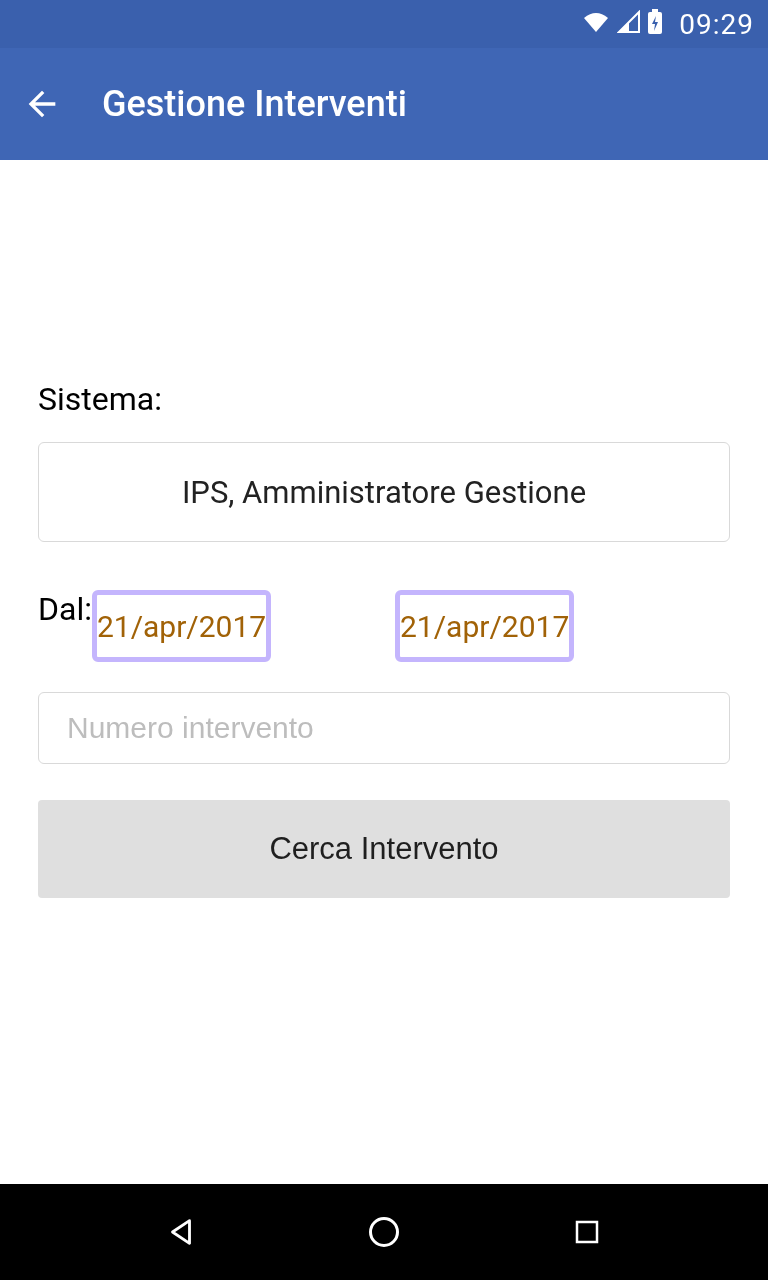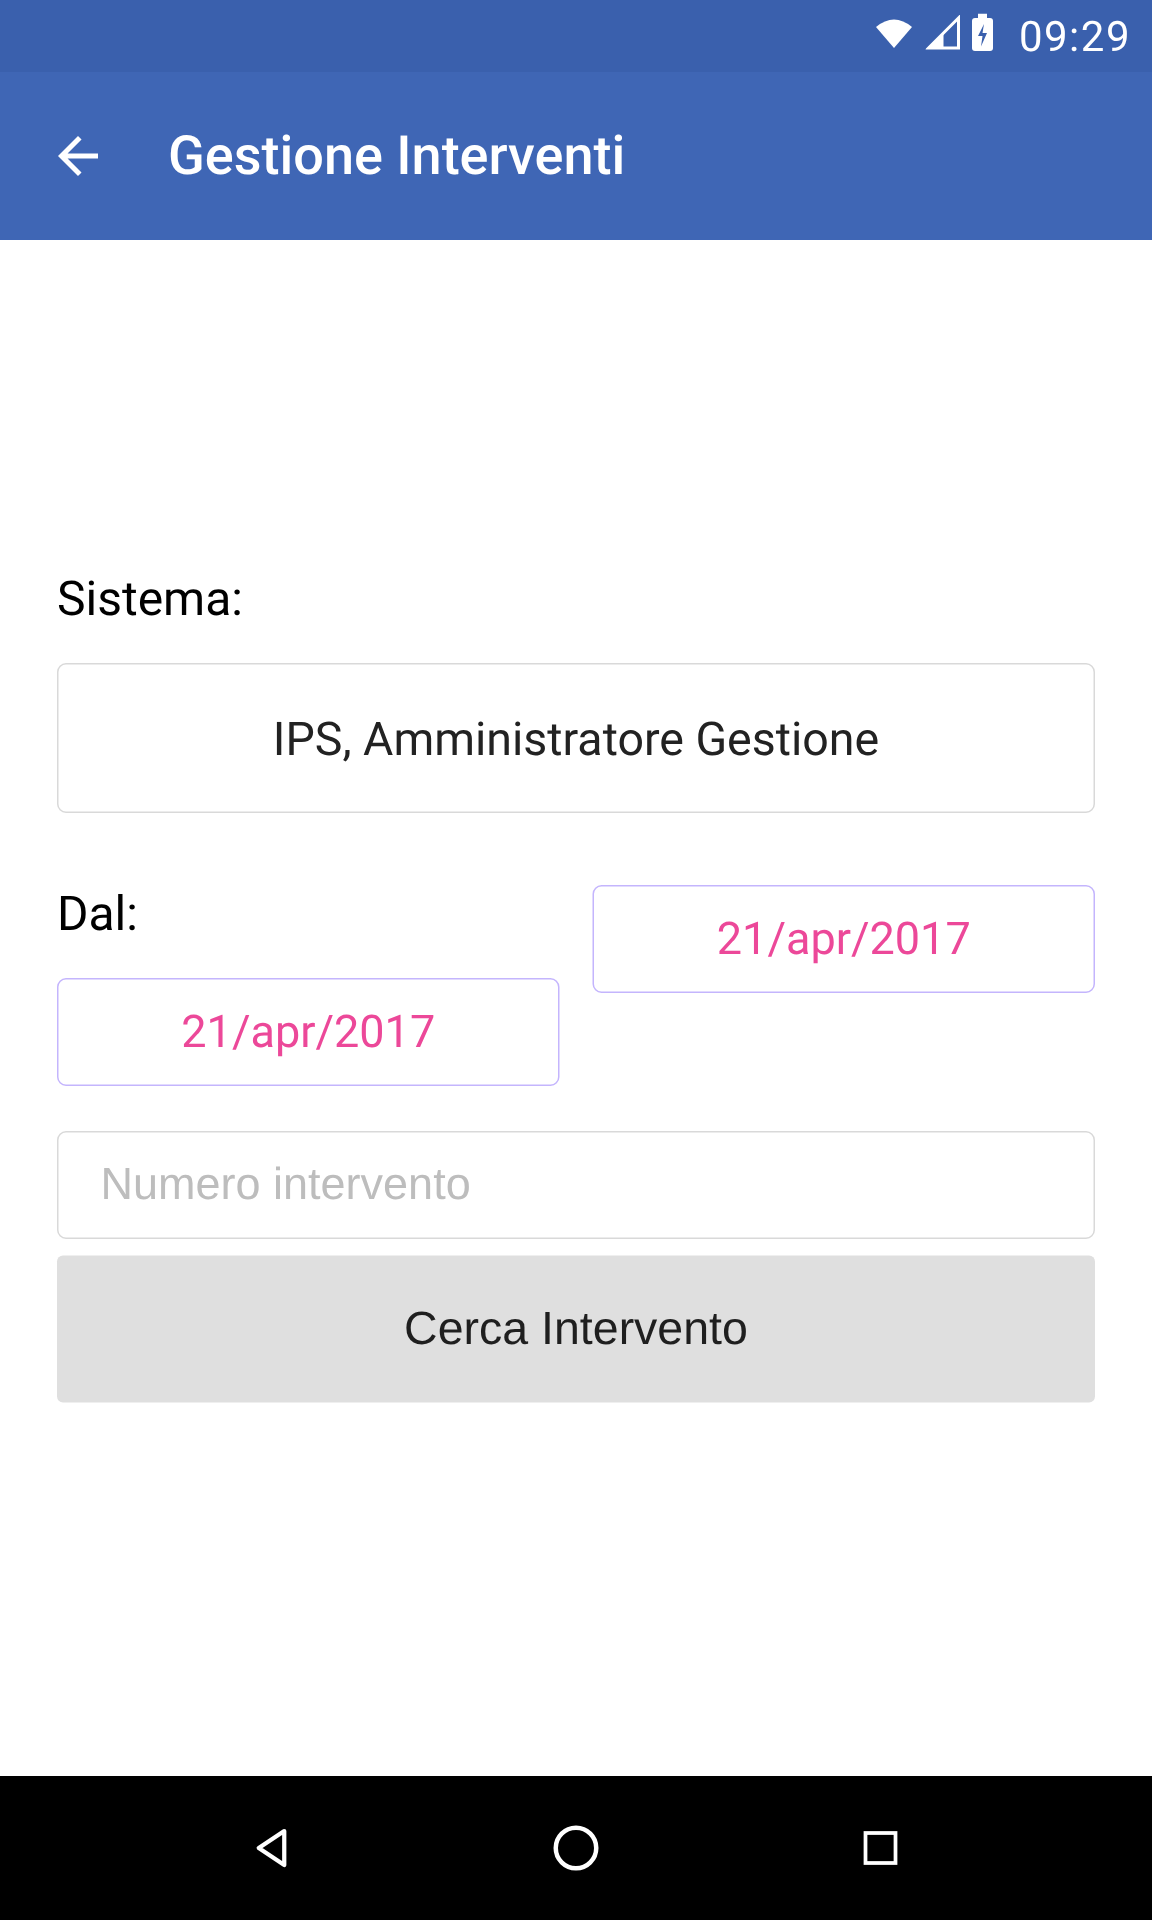--- a/index.html
+++ b/index.html
@@ -37,21 +37,21 @@
     margin-left: 10px;
     letter-spacing: 1px;
   }
 
   
   .app-bar {
     height: 112px;
     background: #3f66b5;
     display: flex;
     align-items: center;
-    padding: 0 28px;
+    padding: 0 18px;
     color: #ffffff;
   }
   .back-btn {
     width: 48px;
     height: 48px;
     display: flex;
     align-items: center;
     justify-content: center;
     cursor: pointer;
   }
@@ -88,35 +88,34 @@
     margin-bottom: 48px;
   }
 
   .date-row {
     display: flex;
     gap: 22px;
   }
   .date-col {
     flex: 1;
     display: flex;
-    flex-direction: column;
   }
   .date-col .form-label {
     margin-bottom: 24px;
   }
   .date-box {
     height: 72px;
-    border: 1px solid #c4b5fd;
+    border: 5px solid #c4b5fd;
     border-radius: 6px;
     background: #ffffff;
     display: flex;
     align-items: center;
     justify-content: center;
     font-size: 30px;
-    color: #ec4899;
+    color: #a16207;
     cursor: pointer;
   }
 
   .input-box {
     width: 100%;
     height: 72px;
     border: 1px solid #d9d9d9;
     border-radius: 6px;
     background: #ffffff;
     font-size: 30px;
@@ -129,21 +128,21 @@
   }
 
   .search-btn {
     width: 100%;
     height: 98px;
     background: #dfdfdf;
     border: none;
     border-radius: 4px;
     font-size: 31px;
     color: #1f1f1f;
-    margin-top: 11px;
+    margin-top: 36px;
     cursor: pointer;
   }
 
   
   .nav-bar {
     position: absolute;
     bottom: 0;
     left: 0;
     right: 0;
     height: 96px;

